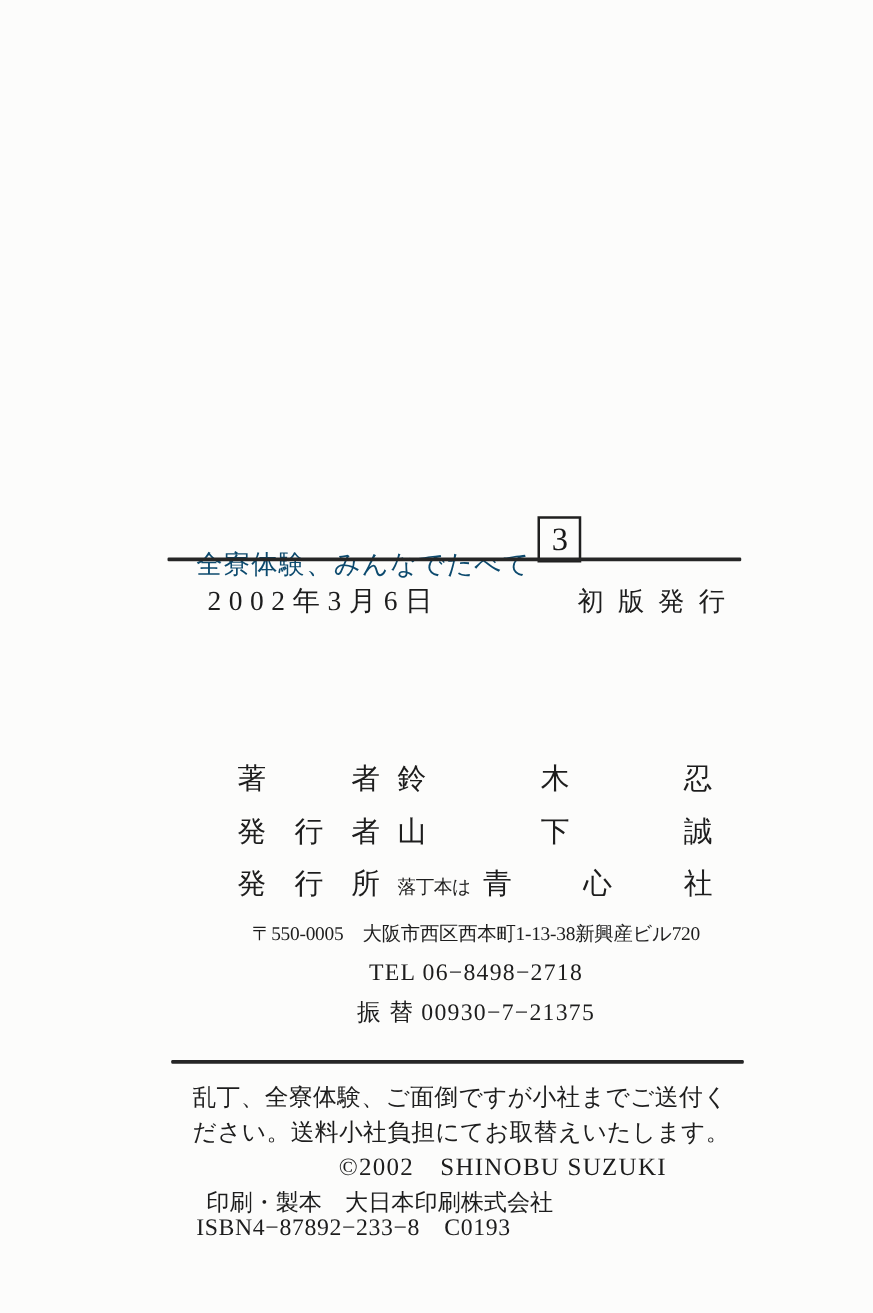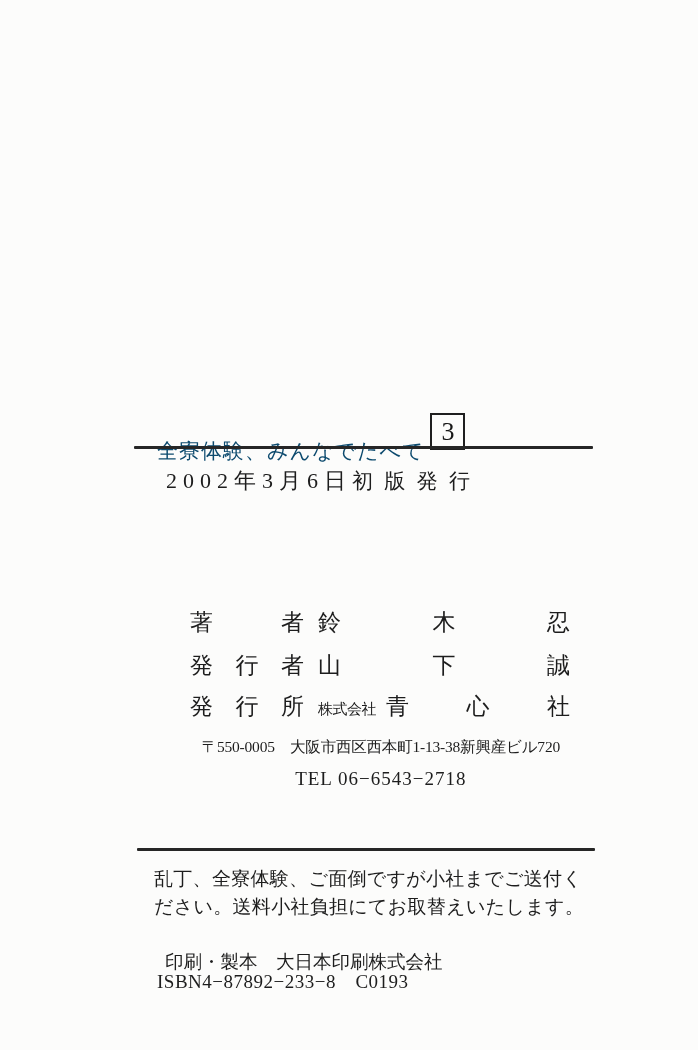--- a/index.html
+++ b/index.html
@@ -47,20 +47,21 @@
     height: 3px;
     border-radius: 1px;
   }
   .rule1 { top: 446px; left: 134px; width: 459px; }
   .rule2 { top: 848px; left: 137px; width: 458px; }
 
   
   .date-row {
     top: 466px; left: 166px; width: 414px;
     display: flex;
+    justify-content: space-between;
     align-items: baseline;
   }
   .pub-date {
     font-size: 22px;
     letter-spacing: 6px;
     white-space: nowrap;
   }
   .edition-label {
     width: 118px;
     font-size: 21px;
@@ -181,38 +182,40 @@
         <span>誠</span>
       </span>
   </div>
 
   <div class="abs pub-row row-office">
     <span class="pub-label" style="display: flex; justify-content: space-between;">
         <span>発</span>
         <span>行</span>
         <span>所</span>
       </span>
-    <span class="pub-company">株式会社</span>
+    <span class="pub-company">落丁本は</span>
     <span class="pub-name-office" style="display: flex; justify-content: space-between;">
         <span>青</span>
         <span>心</span>
         <span>社</span>
       </span>
   </div>
 
   <div class="abs contact">
     <div class="addr">〒550-0005　大阪市西区西本町1-13-38新興産ビル720</div>
-    <div class="tline">TEL 06−6543−2718</div>
+    <div class="tline">TEL 06−8498−2718</div>
+    <div class="tline">振 替 00930−7−21375</div>
   </div>
 
   <div class="abs rule rule2"></div>
 
   <div class="abs notice">
     <div>乱丁、全寮体験、ご面倒ですが小社までご送付く</div>
     <div>ださい。送料小社負担にてお取替えいたします。</div>
   </div>
 
+  <div class="abs copyright">©2002　SHINOBU SUZUKI</div>
 
   <div class="abs printer">印刷・製本　大日本印刷株式会社</div>
 
   <div class="abs isbn">ISBN4−87892−233−8　C0193</div>
 
 </div>
 
 </body></html>

